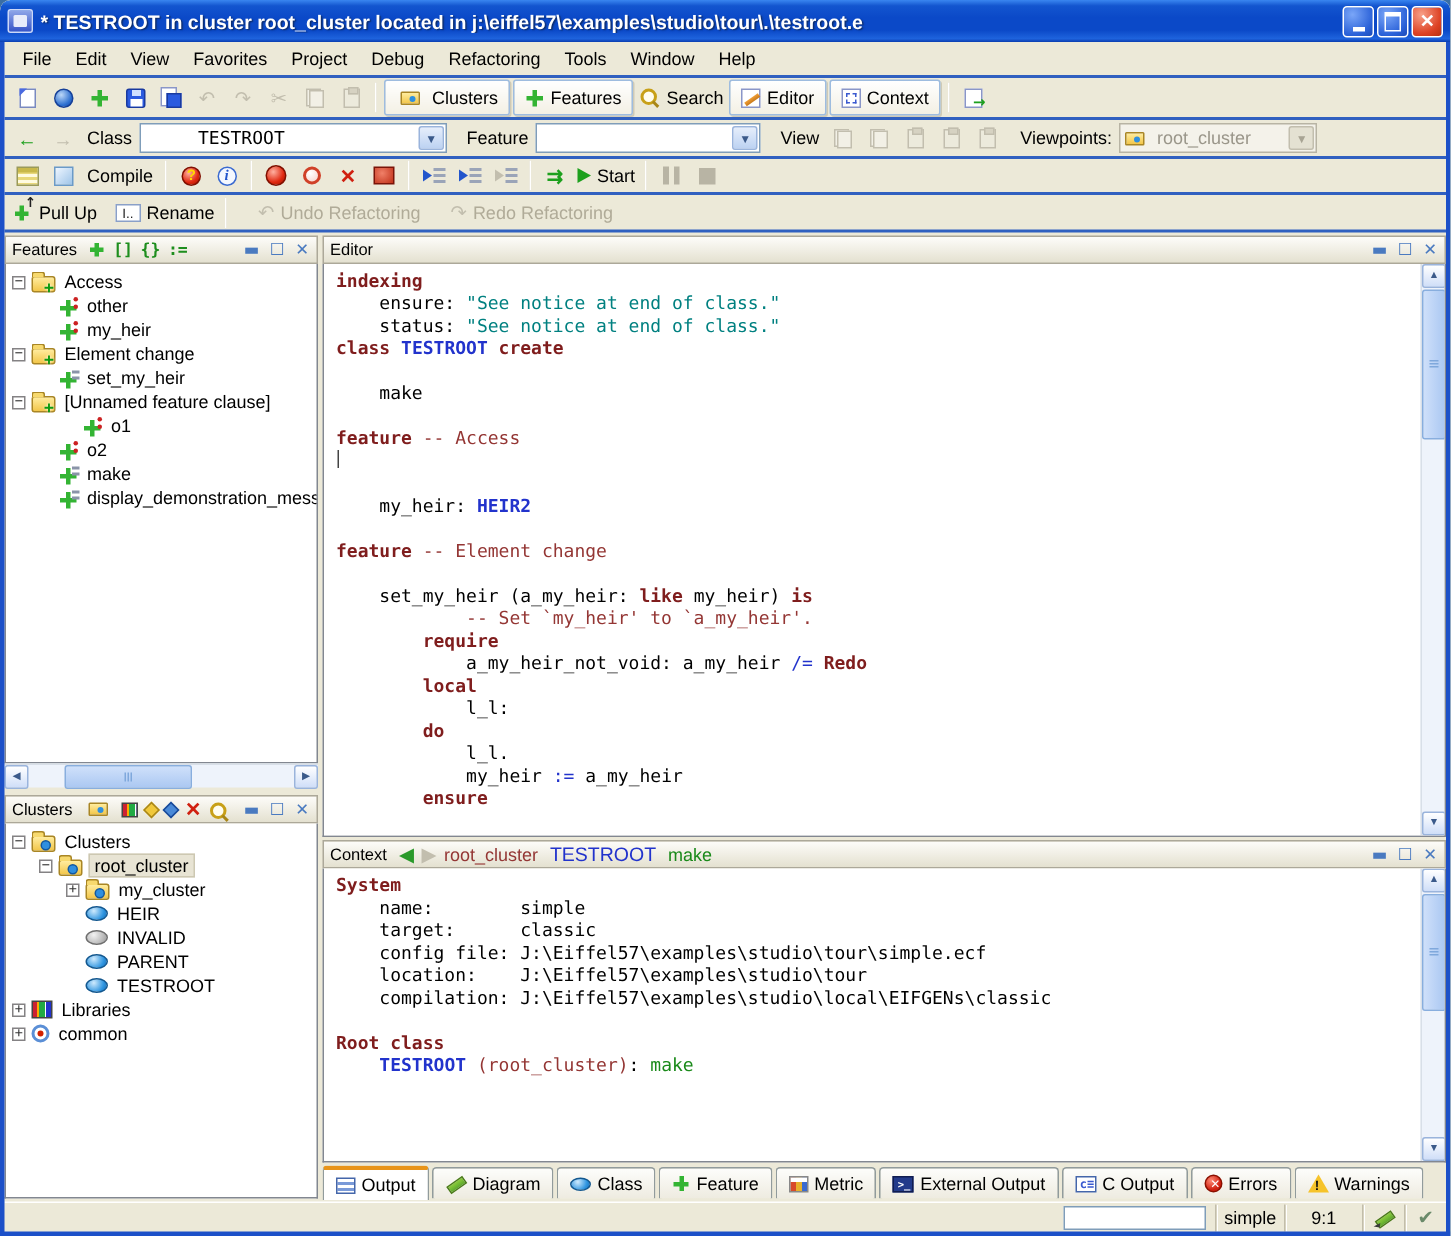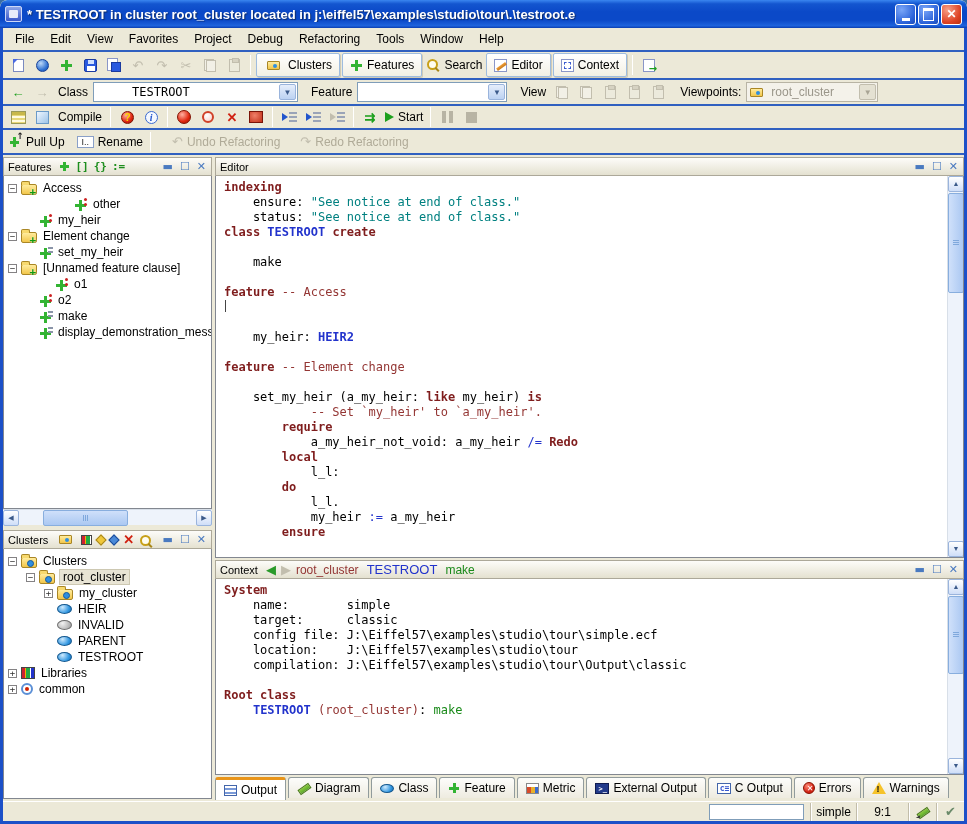--- a/index.html
+++ b/index.html
@@ -165,21 +165,21 @@
   .sb-h .hthumb{position:absolute;top:0;left:40px;width:85px;height:16px;background:linear-gradient(180deg,#cfe0fa,#abc8f2);border:1px solid #88aede;border-radius:2px}
   .sb-h .hthumb::after{content:"";position:absolute;top:4px;left:50%;margin-left:-3px;height:6px;width:1px;background:#7fa8dc;box-shadow:2px 0 0 #7fa8dc,4px 0 0 #7fa8dc}
 
   
   .crumb{font-size:12px;display:flex;align-items:center;gap:8px}
   .crumb .cl{color:#943634}
   .crumb .cc{color:#2233cc;font-size:13px}
   .crumb .cf{color:#1a8a1a}
 
   
-  .tabs{position:absolute;left:215px;top:777px;width:749px;height:23px;display:flex;gap:2px;align-items:flex-start}
+  .tabs{position:absolute;left:215px;top:777px;width:749px;height:23px;display:flex;gap:2px;align-items:center}
   .tab{height:21px;display:flex;align-items:center;gap:4px;padding:0 8px;font-size:12px;background:linear-gradient(#fdfdfb,#eeebe0);border:1px solid #919b9c;border-bottom:none;border-radius:3px 3px 0 0;color:#000}
   .tab.active{height:23px;background:#fff;border-top:3px solid #e8941a}
   .ticn{position:relative;display:inline-block;flex:0 0 auto}
   .tabicon-output{width:13px;height:11px;border:1px solid #4466aa;background:repeating-linear-gradient(180deg,#fff 0 2px,#7a9ad8 2px 4px)}
   .tabicon-diagram{width:14px;height:12px}
   .tabicon-diagram::before{content:"";position:absolute;left:1px;top:4px;width:11px;height:4px;background:linear-gradient(#8ccc3c,#5ca82c);border:1px solid #4a7a1a;transform:rotate(-35deg)}
   .tabicon-class{width:14px;height:9px;border-radius:50%;background:radial-gradient(circle at 35% 28%,#cfeafd,#2f95e0 65%,#1b6db4);border:1px solid #14588f}
   .tabicon-feature{width:12px;height:12px;background:linear-gradient(#33b433,#33b433) 5px 1px/3px 10px no-repeat,linear-gradient(#33b433,#33b433) 1px 5px/10px 3px no-repeat}
   .tabicon-metric{width:13px;height:11px;border:1px solid #888;background:linear-gradient(180deg,#fff 0 3px,transparent 3px),linear-gradient(90deg,#d84a2a 0 4px,#e8b02a 4px 8px,#3a6ad0 8px 12px)}
   .tabicon-external{width:14px;height:11px;background:#223a8a;border:1px solid #101c50}
@@ -415,21 +415,21 @@
       <span class="pbtn">☐</span>
       <span class="pbtn">✕</span>
     </div>
     <div class="pbody">
       <div class="tree">
           <div class="tree-row" style="padding-left: 4px;">
             <span class="expander">−</span>
             <span class="ticon icon-folder-plus"></span>
             <span class="tlabel">Access</span>
           </div>
-          <div class="tree-row" style="padding-left: 22px; margin-left: 35px;">
+          <div class="tree-row" style="padding-left: 22px;">
             <span class="expander none"></span>
             <span class="ticon icon-attribute"></span>
             <span class="tlabel">other</span>
           </div>
           <div class="tree-row" style="padding-left: 22px;">
             <span class="expander none"></span>
             <span class="ticon icon-attribute"></span>
             <span class="tlabel">my_heir</span>
           </div>
           <div class="tree-row" style="padding-left: 4px;">
@@ -599,21 +599,21 @@
       <span class="pbtn">☐</span>
       <span class="pbtn">✕</span>
     </div>
     <div class="pbody">
       <div class="code" style="margin-right:16px">
           <div class="code-line"><span class="seg-k">System</span></div>
           <div class="code-line"><span class="seg-t">    name:        simple</span></div>
           <div class="code-line"><span class="seg-t">    target:      classic</span></div>
           <div class="code-line"><span class="seg-t">    config file: J:\Eiffel57\examples\studio\tour\simple.ecf</span></div>
           <div class="code-line"><span class="seg-t">    location:    J:\Eiffel57\examples\studio\tour</span></div>
-          <div class="code-line"><span class="seg-t">    compilation: J:\Eiffel57\examples\studio\tour\Output\classic</span></div>
+          <div class="code-line"><span class="seg-t">    compilation: J:\Eiffel57\examples\studio\local\EIFGENs\classic</span></div>
           <div class="code-line"></div>
           <div class="code-line"><span class="seg-k">Root class</span></div>
           <div class="code-line"><span class="seg-t">    </span><span class="seg-c">TESTROOT</span><span class="seg-m"> (root_cluster)</span><span class="seg-t">: </span><span class="seg-g">make</span></div>
         </div>
       <div class="sb-v">
         <span class="sb-btn up">▲</span>
         <span class="sb-thumb" style="top:17px;height:78px"></span>
         <span class="sb-btn down">▼</span>
       </div>
     </div>

